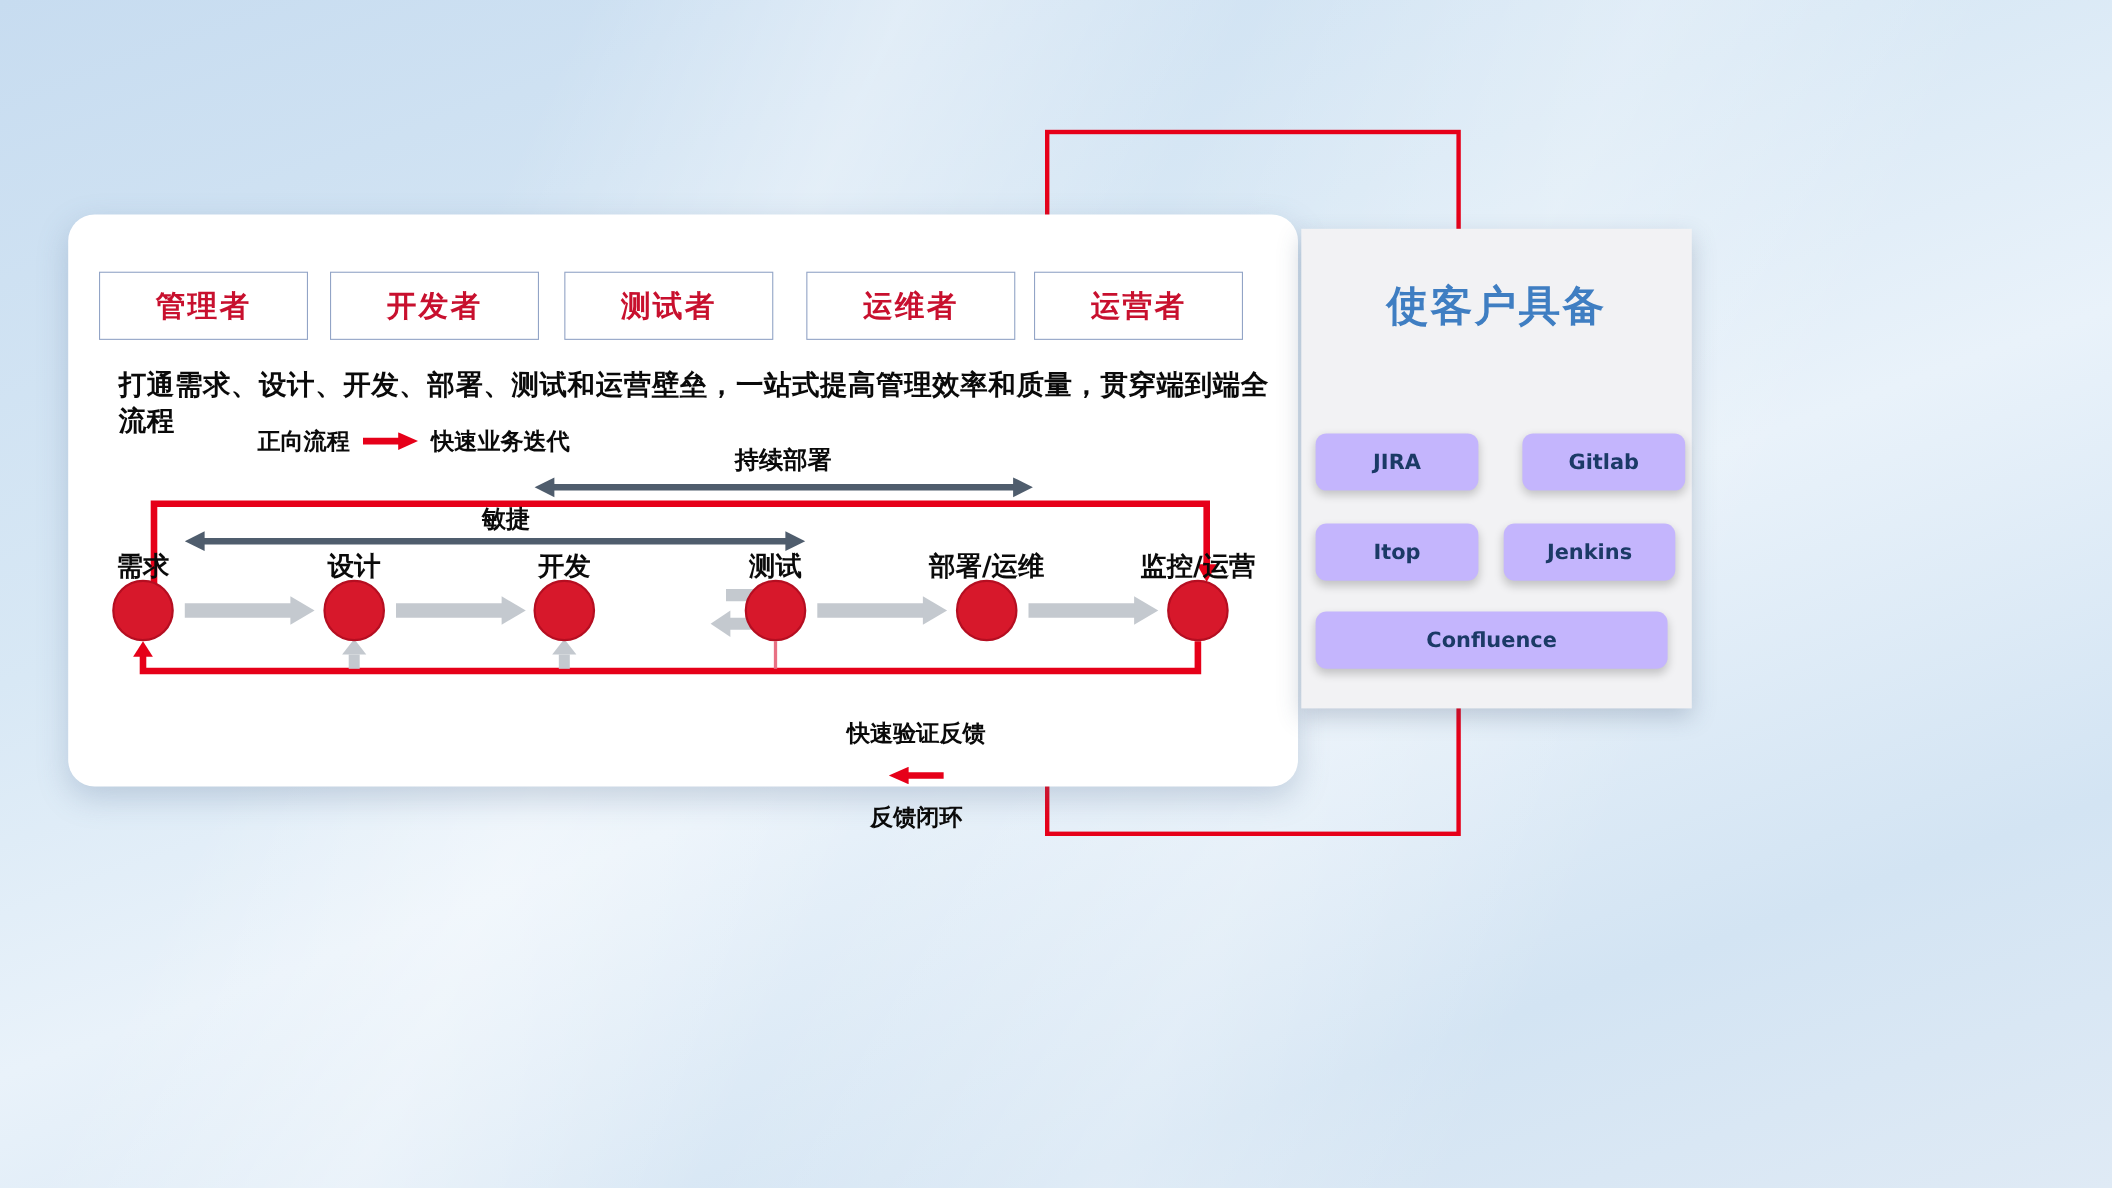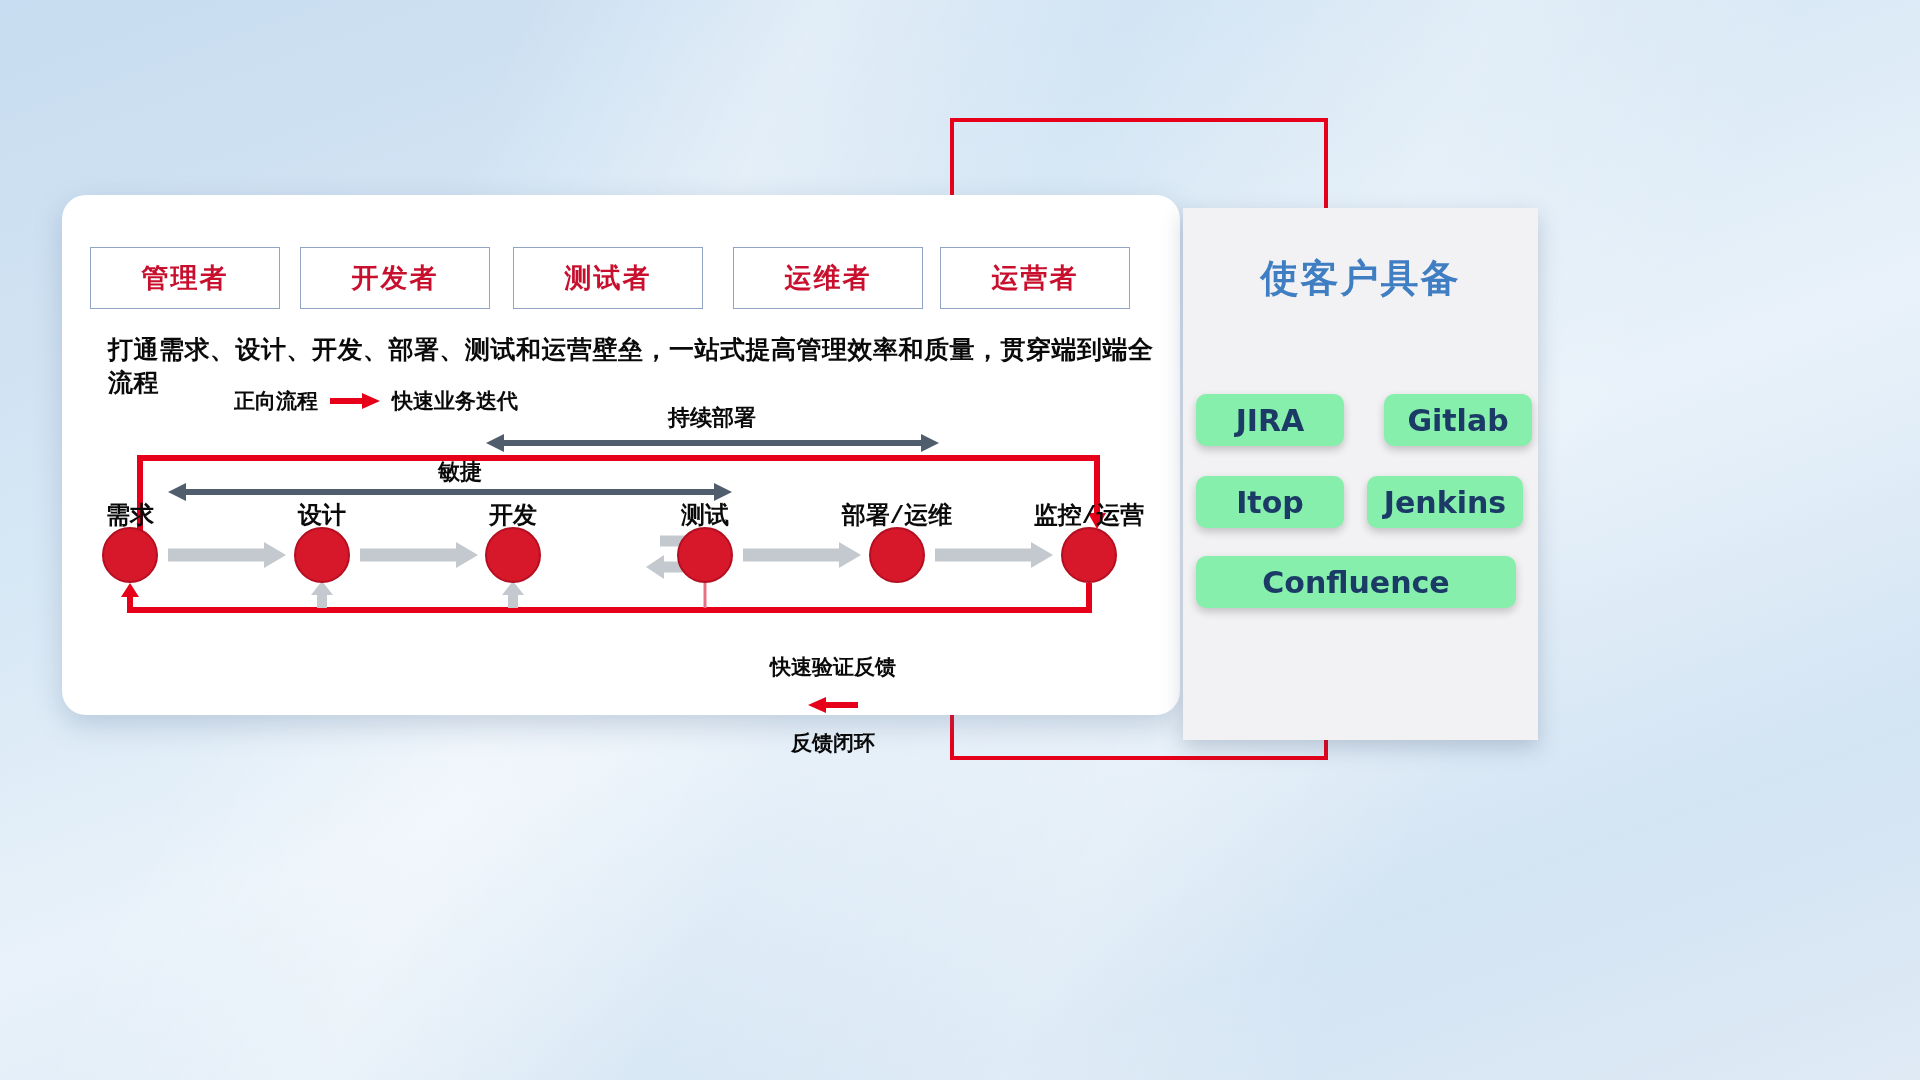--- a/index.html
+++ b/index.html
@@ -15,21 +15,20 @@
       rgba(255,255,255,0) 47%, rgba(255,255,255,.28) 62%, rgba(255,255,255,0) 75%);
   }
   .red-frame {
     position:absolute; left:950px; top:118px; width:378px; height:642px;
     border:4px solid #e60019; z-index:1;
   }
   .main-card {
     position:absolute; left:62px; top:195px; width:1118px; height:520px;
     background:#ffffff; border-radius:24px; z-index:2;
     box-shadow:0 10px 28px rgba(90,115,150,.28);
-    font-family:Liberation Mono, monospace;
   }
   .role-box {
     position:absolute; top:52px; width:190px; height:62px;
     border:1px solid #92a4c6; background:#fff;
     display:flex; align-items:center; justify-content:center;
   }
   .role-box span { color:#c8102e; font-weight:bold; font-size:27px; letter-spacing:2px; }
   .subtitle {
     position:absolute; left:46px; top:138px; width:1050px;
     color:#0a0a0a; font-weight:bold; font-size:25px; letter-spacing:.5px;
@@ -46,33 +45,33 @@
   .diagram-svg { position:absolute; inset:0; width:1118px; height:520px; }
   .span-label {
     position:absolute; transform:translateX(-50%);
     color:#0a0a0a; font-weight:bold; font-size:22px;
   }
   .stage-label {
     position:absolute; transform:translateX(-50%); top:304px; white-space:nowrap;
     color:#0a0a0a; font-weight:bold; font-size:24px;
   }
   .side-panel {
-    position:absolute; left:1183px; top:208px; width:355px; height:532px;
+    position:absolute; left:1183px; top:208px; width:355px; height:436px;
     background:#f2f2f4; z-index:3; box-shadow:0 8px 20px rgba(60,80,110,.25);
   }
   .panel-title {
     margin-top:34px; text-align:center; color:#3f7ec2; font-weight:bold;
     font-size:38px; letter-spacing:2px; line-height:1.9;
   }
   .tools { position:absolute; left:0; top:180px; width:355px; }
   .tool-chip {
-    position:absolute; height:52px; background:#86efac; border-radius:10px;
+    position:absolute; height:52px; background:#c4b5fd; border-radius:10px;
     box-shadow:0 4px 9px rgba(0,0,0,.20);
     display:flex; align-items:center; justify-content:center;
-    color:#1b3a66; font-weight:bold; font-size:30px;
+    color:#1b3a66; font-weight:bold; font-size:19px;
   }
   .chip-jira       { left:13px;  top:6px;   width:148px; }
   .chip-gitlab     { left:201px; top:6px;   width:148px; }
   .chip-itop       { left:13px;  top:88px;  width:148px; }
   .chip-jenkins    { left:184px; top:88px;  width:156px; }
   .chip-confluence { left:13px;  top:168px; width:320px; }
 </style>
 </head>
 <body>
 

